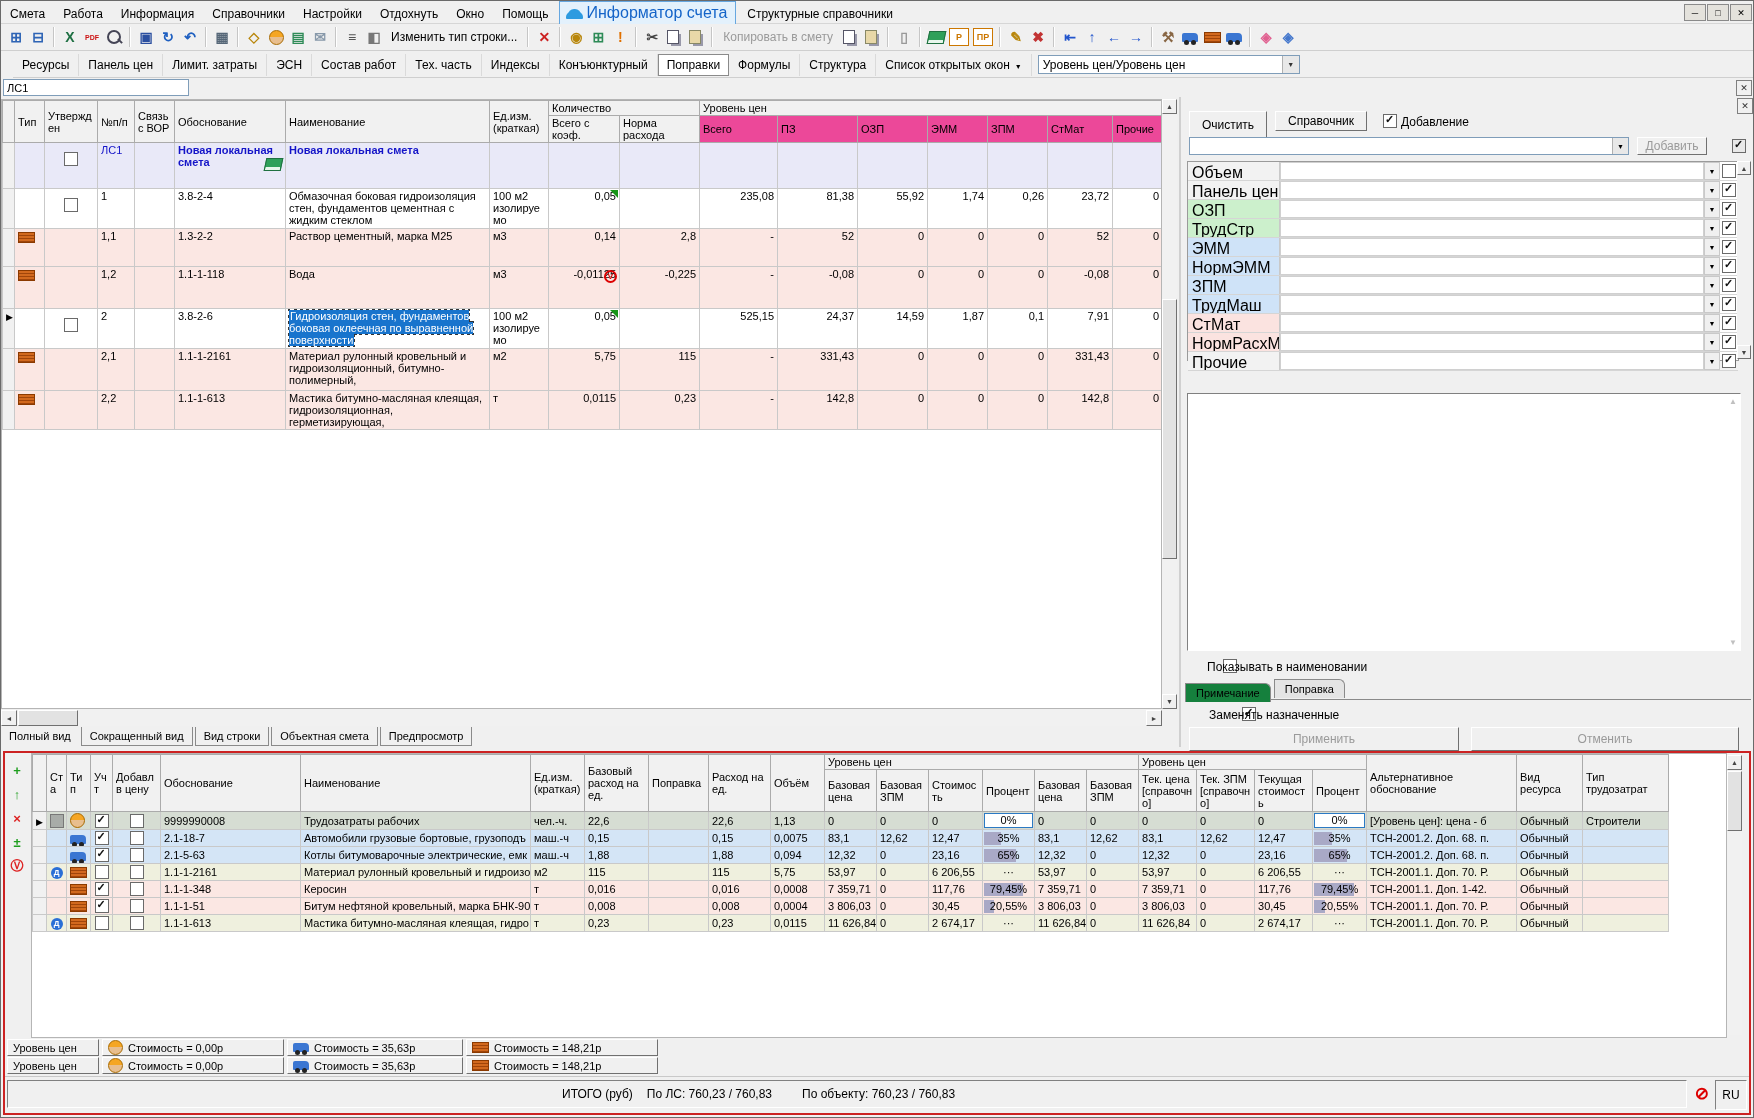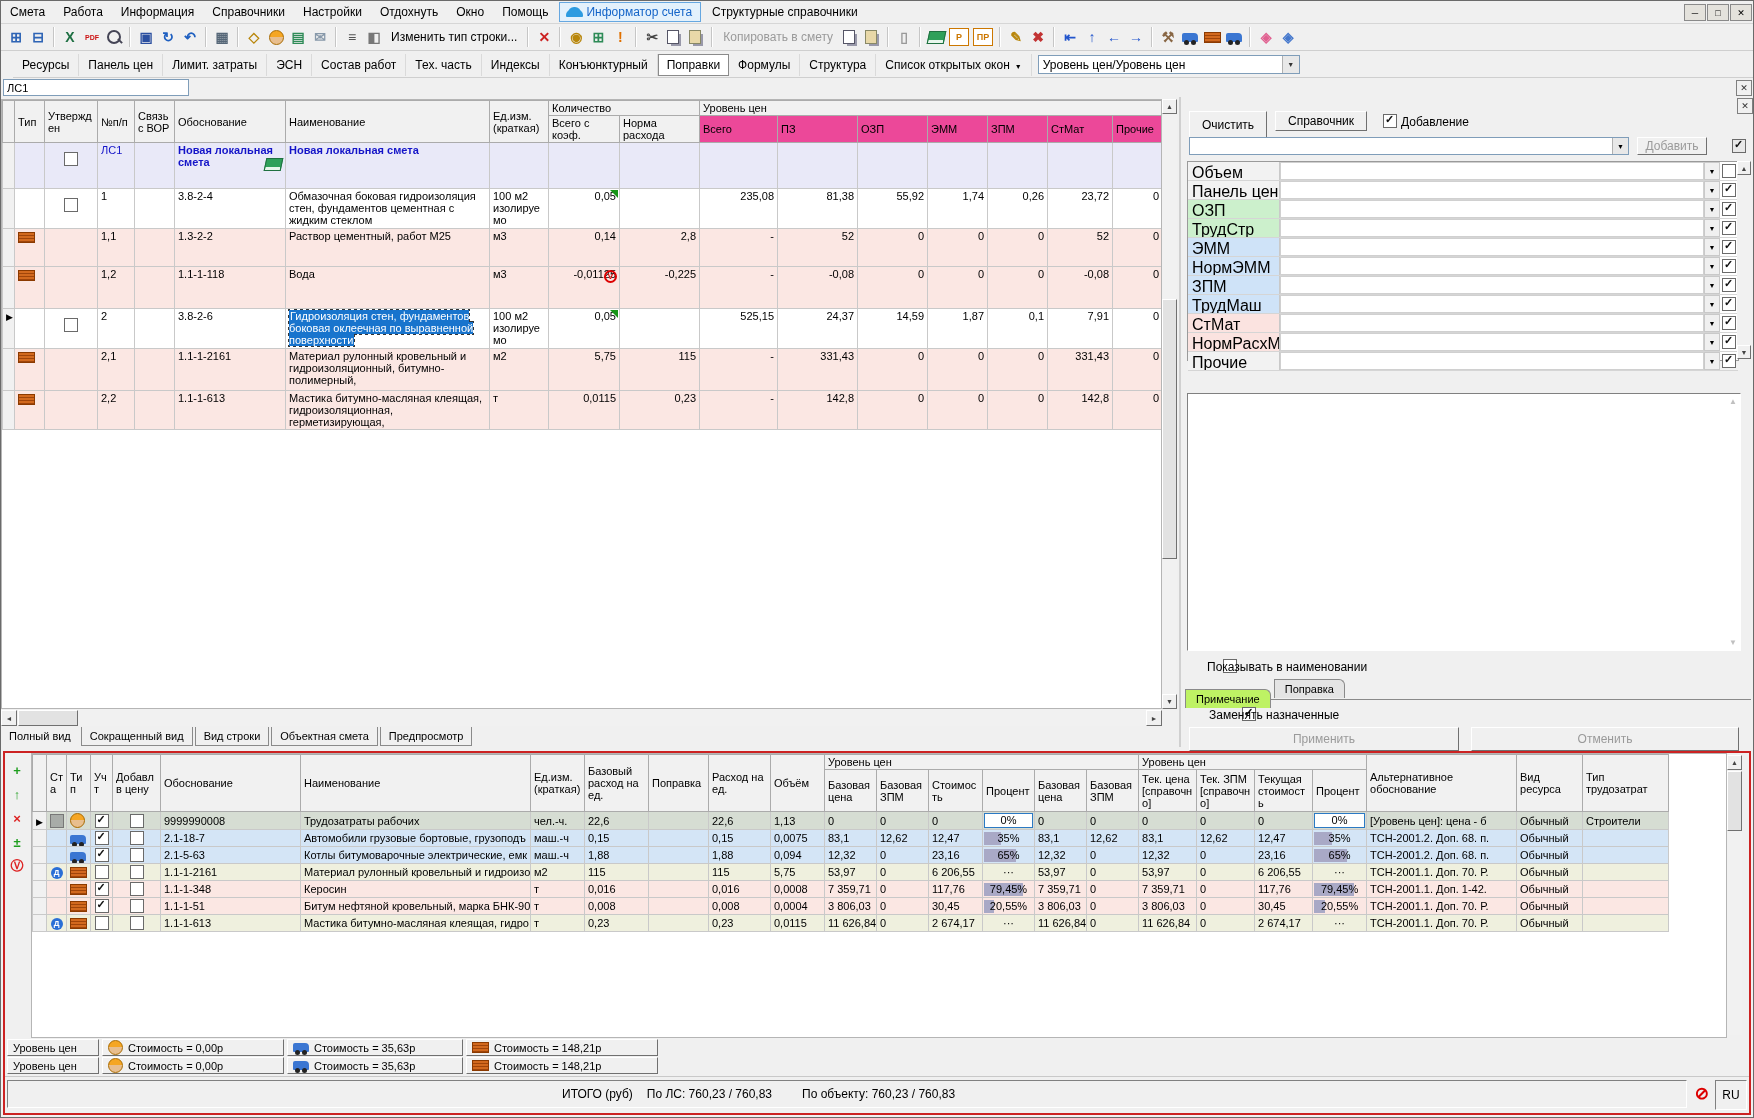--- a/index.html
+++ b/index.html
@@ -6,21 +6,21 @@
   body{width:1754px;height:1118px;position:relative;background:#F0F0F0;
        font-family:"Liberation Sans",sans-serif;font-size:11px;color:#000;
        overflow:hidden;border:1px solid #6A6A6A;box-sizing:border-box}
   .abs{position:absolute}
   .btn3d{background:#F0F0F0;border:1px solid;border-color:#FFFFFF #707070 #707070 #FFFFFF}
   .sunken{border:1px solid;border-color:#808080 #FFFFFF #FFFFFF #808080}
   .disabled{color:#9A9A9A}
   
   #menubar{left:0;top:0;width:1754px;height:22px;background:#F0F0F0;border-bottom:1px solid #D6D6D6;white-space:nowrap}
   .menu-item{display:inline-block;padding:4px 9px 3px 9px;font-size:12px}
-  .menu-informator{display:inline-block;padding:2px 8px;font-size:12px;color:#1464C8;
+  .menu-informator{display:inline-block;padding:2px 8px;font-size:16px;color:#1464C8;
      background:#E3F1FC;border:1px solid #66A7E0;margin:0 2px}
   .mi-cloud{display:inline-block;width:13px;height:9px;background:#2D9BE0;border-radius:6px 6px 2px 2px;
      box-shadow:-3px 2px 0 -1px #2D9BE0, 3px 2px 0 -1px #2D9BE0;margin-right:5px}
   #win-controls{position:absolute;right:3px;top:3px}
   .winbtn{display:inline-flex;align-items:center;justify-content:center;width:20px;height:15px;
      font-size:9px;margin-left:1px;background:#E4E2DC;border:1px solid #8A8A8A}
   
   #toolbar{left:0;top:23px;width:1754px;height:27px;background:#F0F0F0;border-bottom:1px solid #CFCFCF;
      display:flex;align-items:center;padding-left:4px;box-sizing:border-box}
   .tbi{display:inline-flex;align-items:center;justify-content:center;width:22px;height:22px;
@@ -102,21 +102,21 @@
   .combo .arr{margin-left:auto;width:15px;height:100%;background:#E8E8E8;border-left:1px solid #B0B0B0;
      display:flex;align-items:center;justify-content:center;font-size:7px}
   .prow{display:flex;align-items:stretch;height:18px;border-bottom:1px solid #D5D5D5}
   .prow .plab{width:92px;padding:2px 4px;border-right:1px solid #C9C9C9;box-sizing:border-box;font-size:16px;overflow:hidden;white-space:nowrap}
   .prow .pfield{flex:1;background:#FFF;border:1px solid #D0D0D0;box-sizing:border-box}
   .prow .parr{width:16px;display:flex;align-items:center;justify-content:center;font-size:7px;background:#F0F0F0;border:1px solid #C9C9C9;box-sizing:border-box}
   .prow .pcb{width:18px;display:flex;align-items:center;justify-content:center}
   .plab.gray{background:#F2F2F2}.plab.green{background:#CCF0CC}.plab.blue{background:#CFE3F8}.plab.pink{background:#FBE3E0}
   .rp-tab{display:inline-block;padding:3px 10px;font-size:11px;border:1px solid #8A8A8A;border-bottom:none;background:#E4E4E4;
      border-radius:0 6px 0 0}
-  .rp-tab.active{background:#bef264;position:relative;top:10px}
+  .rp-tab.active{background:#15803d;position:relative;top:4px}
   
   #bottom-tabs{left:0;top:726px;width:1754px;height:23px}
   .bt-tab{display:inline-block;padding:3px 8px;font-size:11px;margin-right:2px;background:#F0F0F0;
      border:1px solid #8A8A8A;border-top:none}
   .bt-tab.active{border:none;background:transparent}
   #bottom-panel{left:2px;top:750px;width:1748px;height:364px;border:2px solid #CC2222;background:#F0F0F0;box-sizing:border-box}
   #bp-tools{position:absolute;left:0;top:2px;width:24px;height:280px;display:flex;flex-direction:column;align-items:center}
   .bp-tool{width:18px;height:18px;display:flex;align-items:center;justify-content:center;font-size:13px;font-weight:bold;margin-top:6px}
   #bp-grid{position:absolute;left:26px;top:0;width:1694px;height:283px;background:#FFF;border:1px solid #B5B5B5;overflow:hidden}
   #bp-grid .grid td{padding:0 3px;white-space:nowrap;vertical-align:middle}
@@ -326,21 +326,21 @@
           <td class="num">23,72</td>
           <td class="num">0</td>
         </tr>
         <tr class="res" style="height: 38px;">
           <td style="background: rgb(241, 241, 241);"></td>
           <td><span class="mi-brick"></span></td>
           <td style="text-align: center;"></td>
           <td>1,1</td>
           <td></td>
           <td><span>1.3-2-2</span></td>
-          <td><span>Раствор цементный, работ М25</span></td>
+          <td><span>Раствор цементный, марка М25</span></td>
           <td>м3</td>
           <td class="num rel"><span>0,14</span></td>
           <td class="num">2,8</td>
           <td class="num">-</td>
           <td class="num">52</td>
           <td class="num">0</td>
           <td class="num">0</td>
           <td class="num">0</td>
           <td class="num">52</td>
           <td class="num">0</td>

